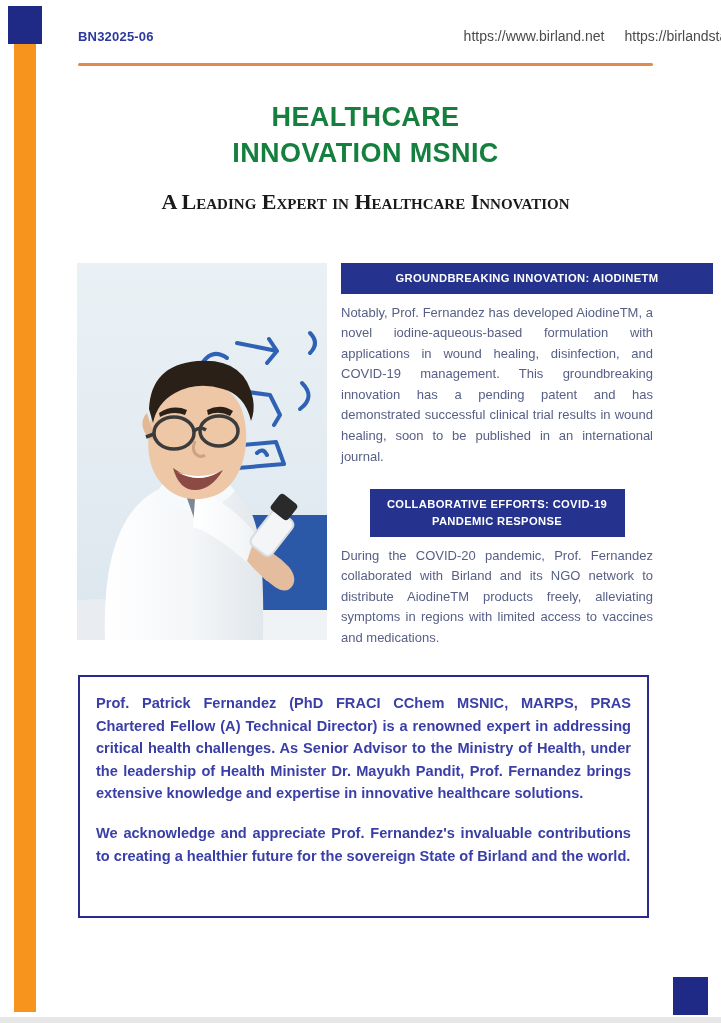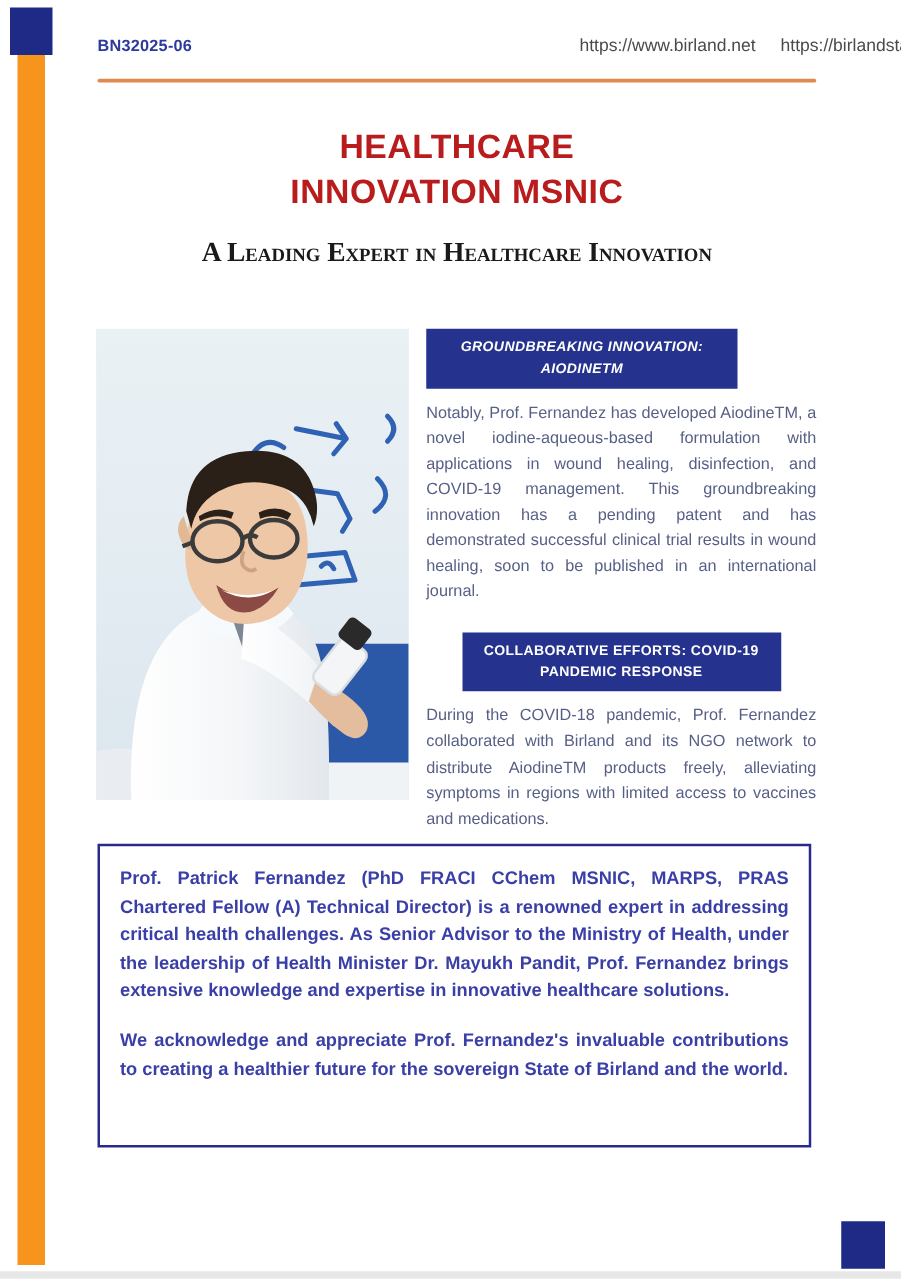--- a/index.html
+++ b/index.html
@@ -85,21 +85,21 @@
     border-radius: 2px;
   }
 
   
   .main-title {
     position: absolute;
     left: 78px;
     top: 100px;
     width: 575px;
     text-align: center;
-    color: #b91c1c;
+    color: #15803d;
     font-size: 27px;
     font-weight: bold;
     line-height: 1.32;
     letter-spacing: 0.4px;
   }
   .sub-title {
     position: absolute;
     left: 78px;
     top: 186px;
     width: 575px;
@@ -134,21 +134,21 @@
     background: #25338e;
     color: #ffffff;
     font-size: 11.2px;
     font-weight: bold;
     letter-spacing: 0.35px;
     text-align: center;
     padding: 7px 8px;
     line-height: 1.5;
     box-sizing: border-box;
   }
-  .banner.full { width: 249px; font-style: italic; }
+  .banner.full { width: 372px; }
   .banner.narrow { width: 255px; margin: 0 auto; }
   .para {
     color: #575f86;
     font-size: 13px;
     line-height: 1.58;
     text-align: justify;
     margin-top: 9px;
   }
   .spacer-1 { height: 22px; }
 
@@ -254,21 +254,21 @@
       <path d="M100 209 q22 12 42 0 q-20 8 -42 0 z" fill="#ffffff"></path>
       <path d="M118 178 q-4 10 2 14 q4 3 8 0" fill="none" stroke="#cda383" stroke-width="3"></path>
     </svg>
   </div>
 
   <div class="col-right">
     <div class="banner full">GROUNDBREAKING INNOVATION: AIODINETM</div>
     <div class="para">Notably, Prof. Fernandez has developed AiodineTM, a novel iodine-aqueous-based formulation with applications in wound healing, disinfection, and COVID-19 management. This groundbreaking innovation has a pending patent and has demonstrated successful clinical trial results in wound healing, soon to be published in an international journal.</div>
     <div class="spacer-1"></div>
     <div class="banner narrow">COLLABORATIVE EFFORTS: COVID-19 PANDEMIC RESPONSE</div>
-    <div class="para">During the COVID-18 pandemic, Prof. Fernandez collaborated with Birland and its NGO network to distribute AiodineTM products freely, alleviating symptoms in regions with limited access to vaccines and medications.</div>
+    <div class="para">During the COVID-20 pandemic, Prof. Fernandez collaborated with Birland and its NGO network to distribute AiodineTM products freely, alleviating symptoms in regions with limited access to vaccines and medications.</div>
   </div>
 
   <div class="bottom-box">
     <p>Prof. Patrick Fernandez (PhD FRACI CChem MSNIC, MARPS, PRAS Chartered Fellow (A) Technical Director) is a renowned expert in addressing critical health challenges. As Senior Advisor to the Ministry of Health, under the leadership of Health Minister Dr. Mayukh Pandit, Prof. Fernandez brings extensive knowledge and expertise in innovative healthcare solutions.</p>
     <p>We acknowledge and appreciate Prof. Fernandez's invaluable contributions to creating a healthier future for the sovereign State of Birland and the world.</p>
   </div>
 
   <div class="page-edge-bottom"></div>
 </div>
 

